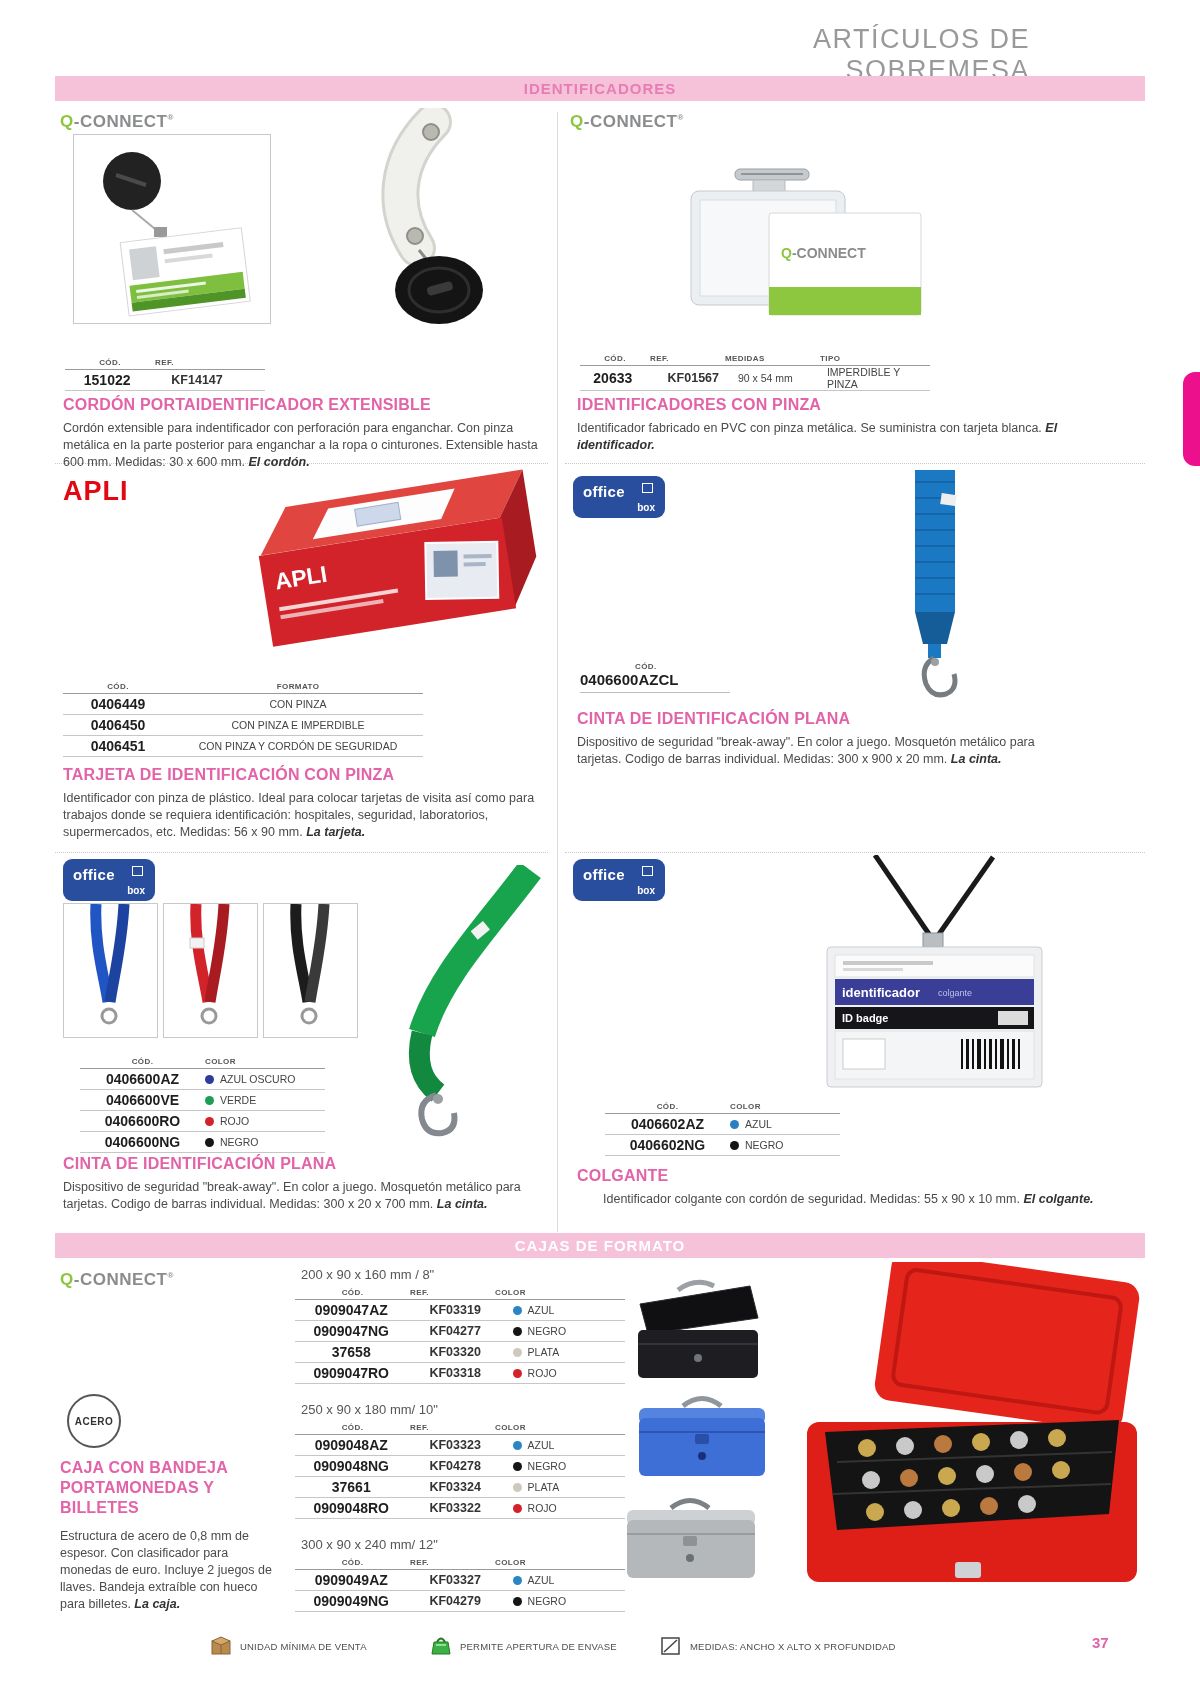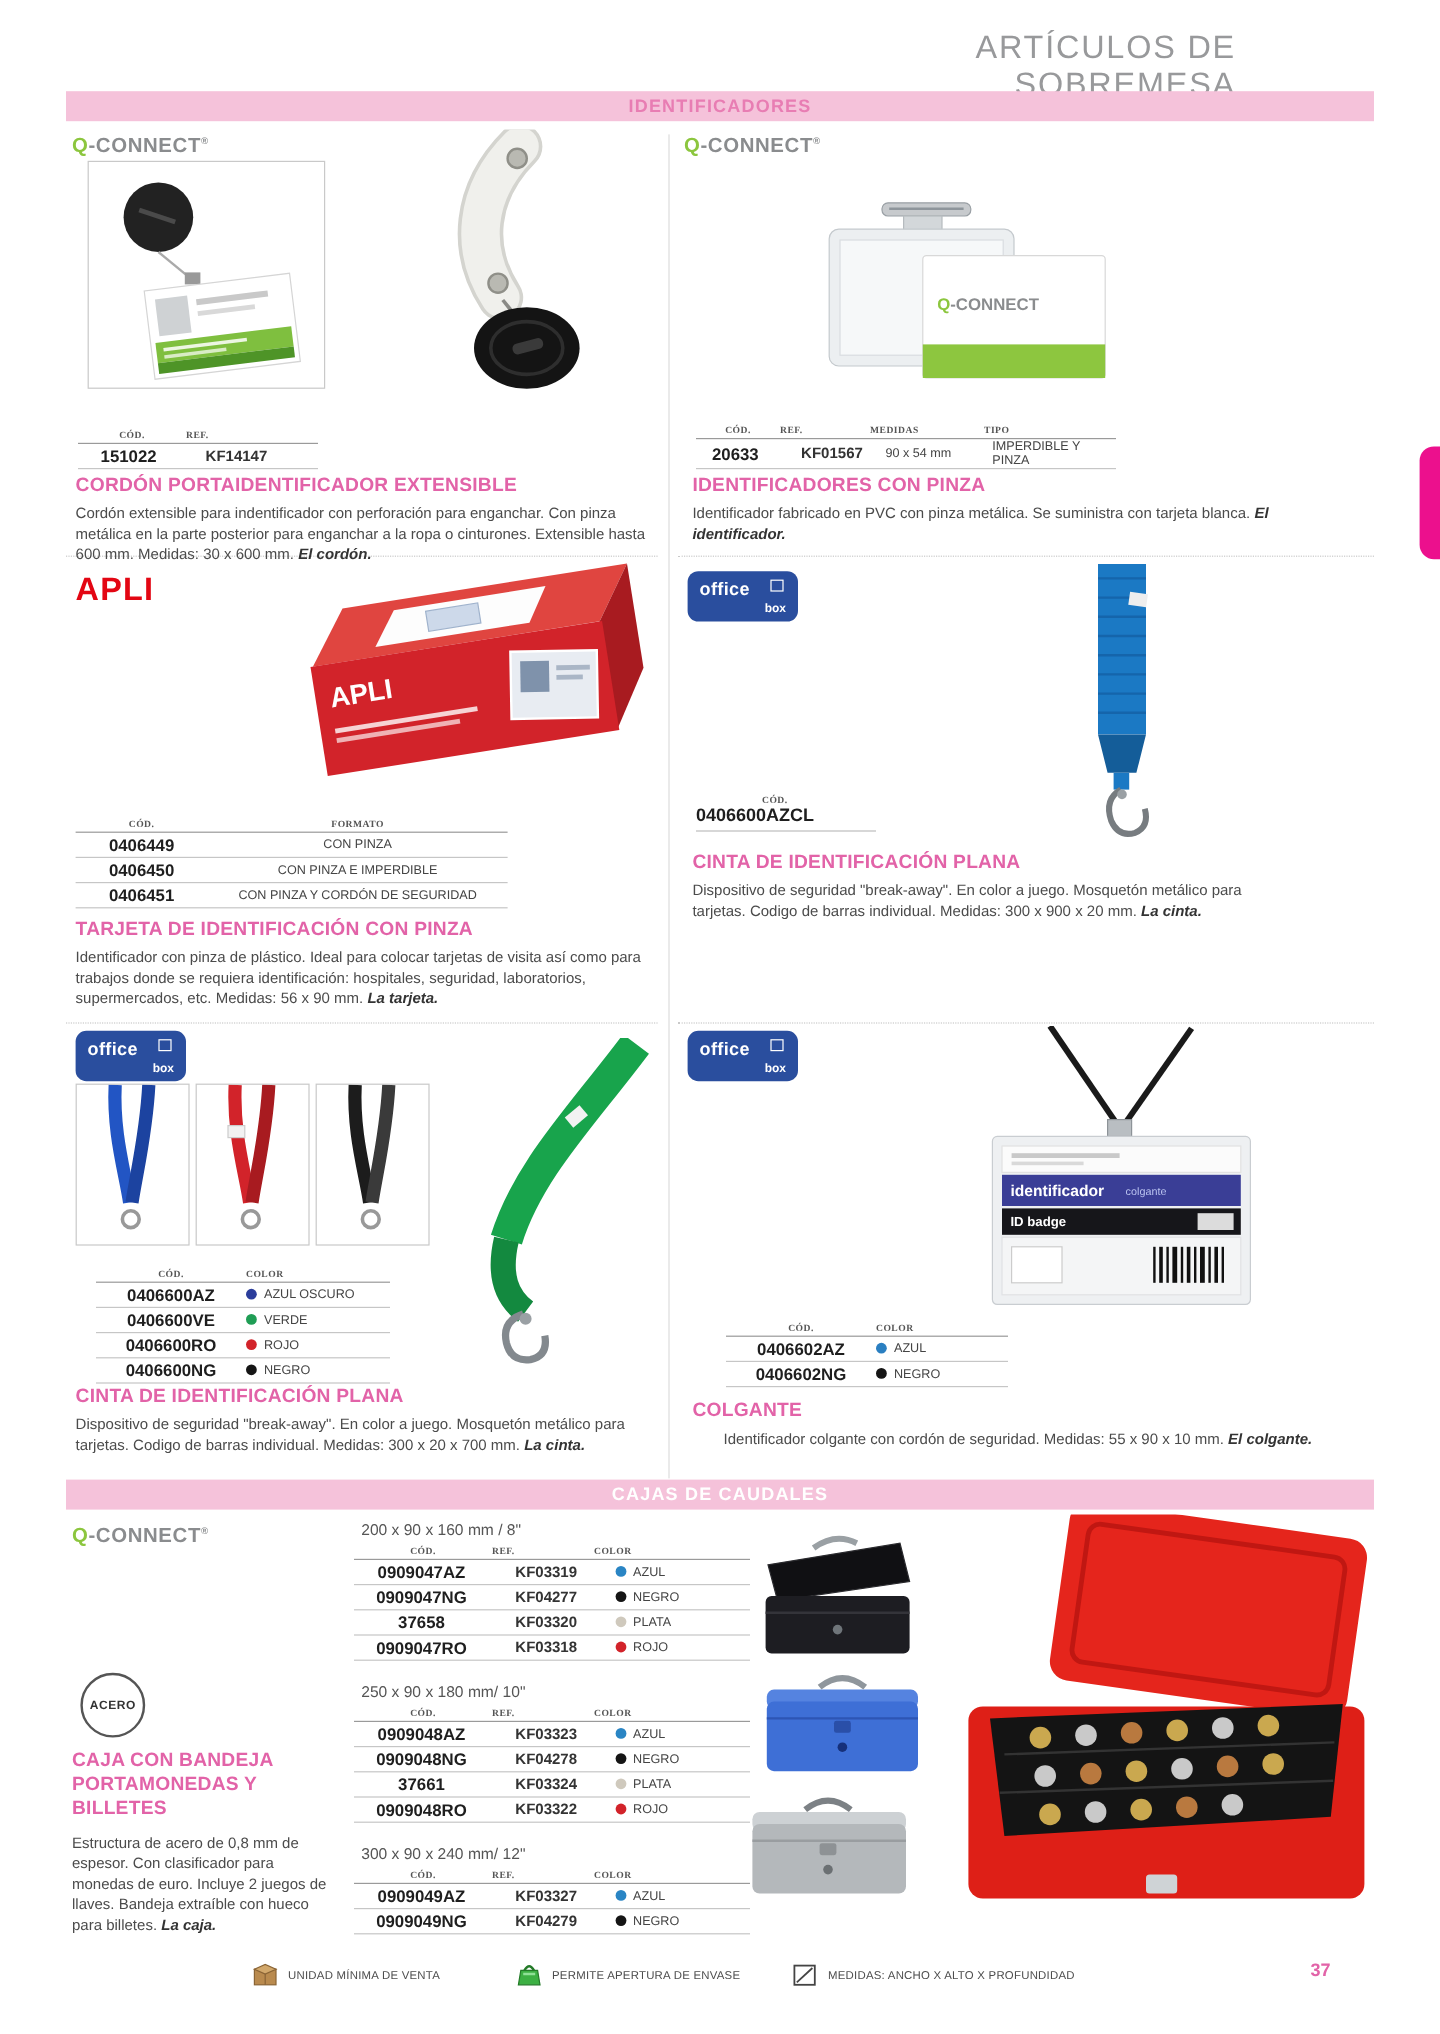--- a/index.html
+++ b/index.html
@@ -22,21 +22,21 @@
   .obox .of{position:absolute;left:10px;top:7px;font-size:15px;font-weight:bold;letter-spacing:0.3px;}
   .obox .bx{position:absolute;right:10px;bottom:5px;font-size:10px;font-weight:bold;}
   .obox .cube{position:absolute;right:12px;top:7px;width:9px;height:8px;border:1.5px solid #fff;}
   .sec-title{font-size:16px;font-weight:bold;color:#e263a8;letter-spacing:0.2px;}
   .sec-title.wrap{line-height:1.25;}
   .desc{font-size:12.5px;line-height:1.36;color:#4b4b4b;}
   .desc b i{color:#333;}
   .imgbox{border:1px solid #c9c9c9;background:#fff;}
   .row{display:flex;align-items:center;border-bottom:1px solid #c6c6c6;min-height:20px;}
   .row.head{border-bottom:1px solid #9a9a9a;min-height:13px;}
-  .hl{font-size:8px;font-weight:bold;color:#555;letter-spacing:0.4px;font-family:Liberation Serif, serif;}
+  .hl{font-size:8px;font-weight:bold;color:#555;letter-spacing:0.4px;}
   .cod{font-size:14px;font-weight:bold;color:#1e1e1e;}
   .refv{font-size:12.5px;font-weight:bold;color:#333;padding-left:22px;}
   .cell-sm{font-size:10.5px;color:#444;}
   .ctr{text-align:center;}
   .dot{display:inline-block;width:9px;height:9px;border-radius:50%;margin-right:6px;vertical-align:-1px;}
   .sizehdr{font-size:13px;color:#555;}
   .acero{width:50px;height:50px;border:2px solid #555;border-radius:50%;display:flex;align-items:center;
          justify-content:center;font-size:10px;font-weight:bold;color:#333;letter-spacing:0.5px;}
   .codeblock .hl{display:block;margin-left:55px;}
   .codeblock .cod{font-size:15px;}
@@ -345,21 +345,21 @@
         <span class="cell-sm" style="width:105px;"><span class="dot" style="background-color: rgb(21, 21, 21);"></span><span>NEGRO</span></span>
       </div>
     </div>
     <div class="abs sec-title" style="left:12px;top:312px;width:560px;">COLGANTE</div>
     <div class="abs desc" style="left:12px;top:336px;width:555px;margin-left:26px;">
       <span>Identificador colgante con cordón de seguridad. Medidas: 55 x 90 x 10 mm.</span> <b><i>El colgante.</i></b>
     </div>
   </div>
 
   <div class="abs banner b2" style="left:55px;top:1233px;width:1090px;">
-    <span>CAJAS DE CAUDALES</span>
+    <span>CAJAS DE FORMATO</span>
   </div>
 
   <div class="abs" style="left:55px;top:1262px;width:1090px;height:360px;">
     <div class="abs qlogo" style="left:5px;top:8px;">
       <span class="q">Q</span><span>-CONNECT</span><sup>®</sup>
     </div>
     <div class="abs acero" style="left:12px;top:132px;">ACERO</div>
     <div class="abs sec-title wrap" style="left:5px;top:196px;width:220px;">CAJA CON BANDEJA PORTAMONEDAS Y BILLETES</div>
     <div class="abs desc" style="left:5px;top:266px;width:215px;">
       <span>Estructura de acero de 0,8 mm de espesor. Con clasificador para monedas de euro. Incluye 2 juegos de llaves. Bandeja extraíble con hueco para billetes.</span> <b><i>La caja.</i></b>

